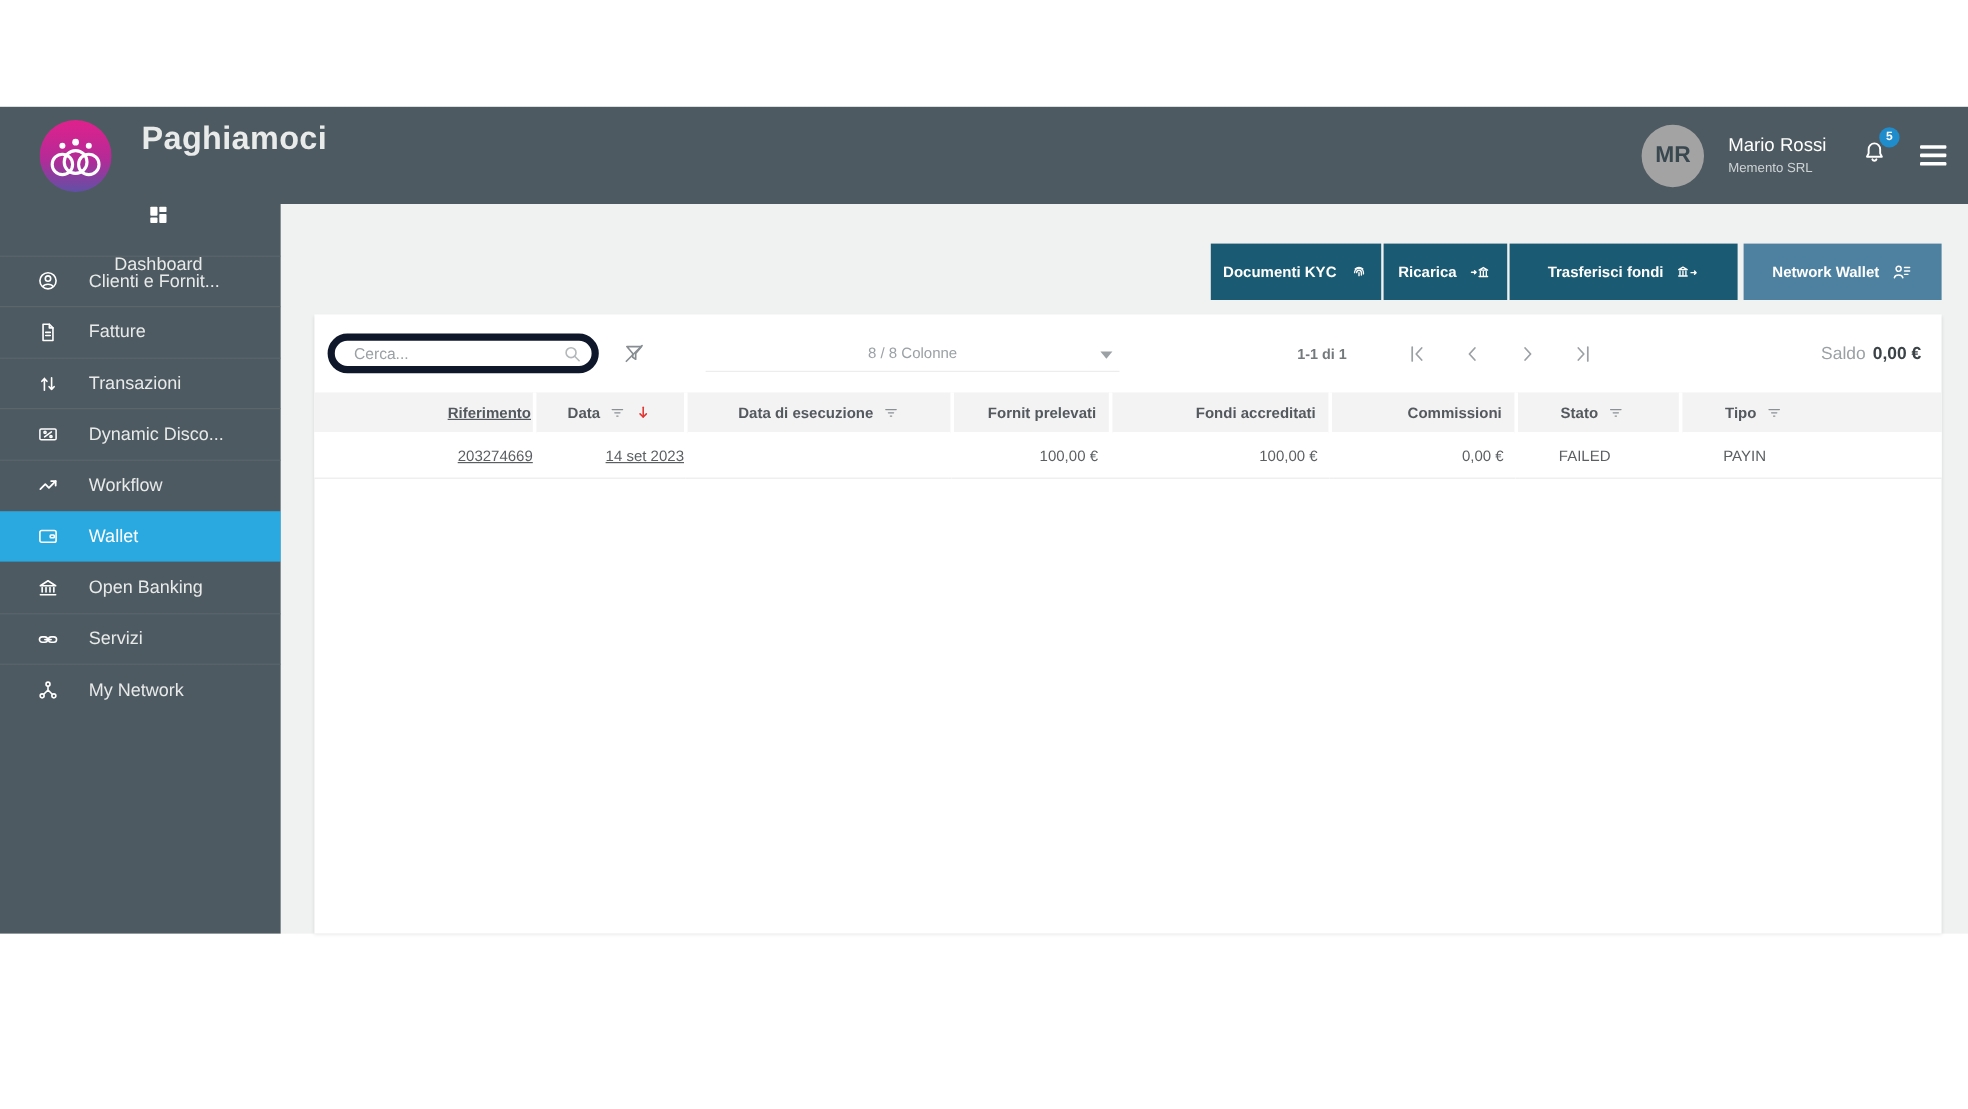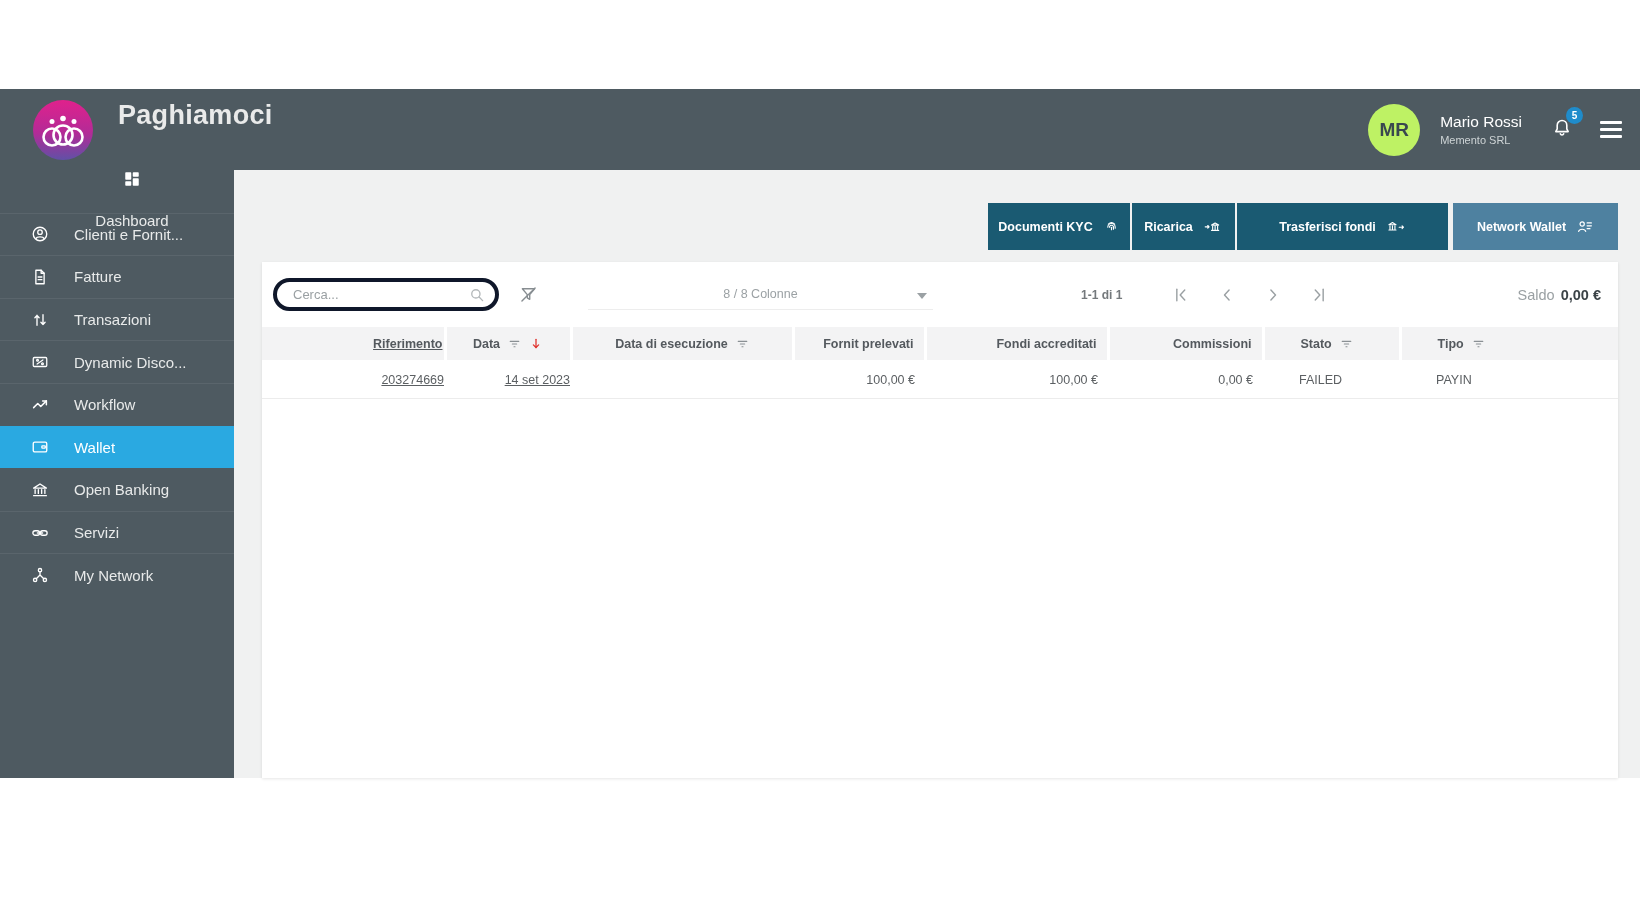--- a/index.html
+++ b/index.html
@@ -12,21 +12,21 @@
   
   .app-header {
     height:81px; background:#4E5A61; display:flex; align-items:center;
     justify-content:space-between; padding:0 16px 0 33px;
   }
   .brand { display:flex; gap:25px; }
   .logo-mark { width:60px; height:60px; flex:0 0 auto; }
   .brand-name { color:#E9EAEA; font-size:27px; font-weight:700; letter-spacing:.3px; }
   .header-right { display:flex; align-items:center; }
   .avatar {
-    width:52px; height:52px; border-radius:50%; background:#bef264; color:#39474F;
+    width:52px; height:52px; border-radius:50%; background:#a3a3a3; color:#39474F;
     font-weight:700; font-size:19px; display:flex; align-items:center; justify-content:center;
     cursor:pointer;
   }
   .user-meta { margin-left:20px; margin-right:28px; }
   .user-name { color:#ffffff; font-size:15.5px; }
   .user-company { color:#CED4D6; font-size:11px; margin-top:3px; }
   .bell-wrap { position:relative; margin-right:24px; color:#ffffff; cursor:pointer; }
   .badge {
     position:absolute; top:-9px; right:-9px; width:17px; height:17px; border-radius:50%;
     background:#1F8CCB; color:#fff; font-size:10px; font-weight:700;
@@ -49,30 +49,30 @@
   
   .actions-row { display:flex; justify-content:flex-end; margin:33px 22px 0 0; }
   .action-btn {
     height:47px; border:none; color:#ffffff; font-weight:700; font-size:12.5px;
     display:flex; align-items:center; justify-content:center; gap:10px; cursor:pointer;
     font-family:inherit; padding:0 10px;
   }
   .b-dark { background:#1A5A72; }
   .b-light { background:#4E81A0; }
   .w1 { width:142px; } .w2 { width:103px; margin-left:2px; }
-  .w3 { width:211px; margin-left:2px; } .w4 { width:165px; margin-left:5px; }
+  .w3 { width:190px; margin-left:2px; } .w4 { width:165px; margin-left:5px; }
   
   .card {
     background:#ffffff; margin:12px 22px 0 28px; height:516px;
     box-shadow:0 1px 3px rgba(0,0,0,.10); display:flex; flex-direction:column;
   }
   .toolbar { height:65px; flex:0 0 auto; display:flex; align-items:center; }
   .search-wrap { position:relative; margin-left:11px; }
   .search-input {
-    width:226px; height:33px; border:4px solid #0f172a; border-radius:17px;
+    width:226px; height:33px; border:6px solid #0f172a; border-radius:17px;
     padding:0 38px 0 16px; font-size:13px; color:#a21caf; outline:none; font-family:inherit;
     background:#fff;
   }
   .search-input::placeholder { color:#9AA0A3; }
   .search-icon { position:absolute; right:13px; top:8px; color:#B3B8BA; pointer-events:none; }
   .filter-btn { margin-left:15px; background:none; border:none; color:#878D91; cursor:pointer; padding:4px; display:flex; }
   .columns-select {
     margin-left:45px; width:345px; height:30px; position:relative; cursor:pointer;
     display:flex; align-items:center; justify-content:center;
     border-bottom:1px solid rgba(0,0,0,.07);

